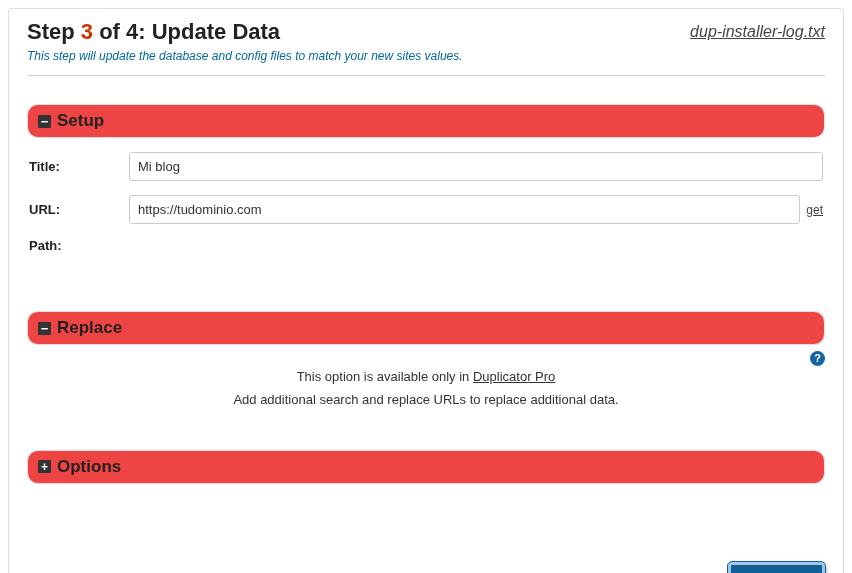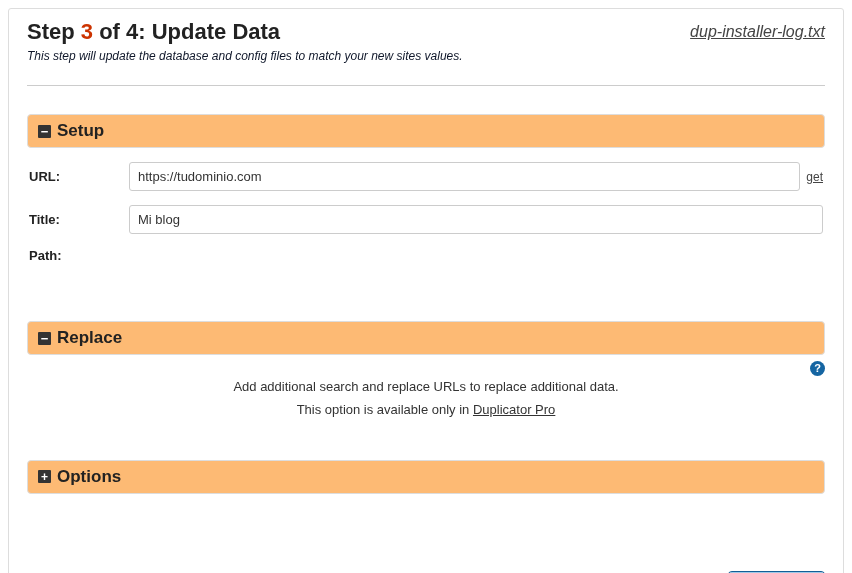--- a/index.html
+++ b/index.html
@@ -15,47 +15,47 @@
       border: 1px solid #ddd;
       border-radius: 3px;
       padding: 10px 18px 24px 18px;
       position: relative;
     }
     .header-row {
       display: flex;
       justify-content: space-between;
       align-items: flex-start;
       border-bottom: 1px solid #ccc;
-      padding-bottom: 22px;
+      padding-bottom: 12px;
       margin-bottom: 28px;
     }
     .step-title {
       font-size: 22px;
       font-weight: bold;
       color: #222;
     }
     .step-num { color: #cc3300; }
     .step-sub {
       font-style: italic;
-      color: #0f172a;
+      color: #0369a1;
       font-size: 12px;
       margin-top: 4px;
     }
     .log-link {
       font-style: italic;
       text-decoration: underline;
       color: #444;
       font-size: 16px;
       cursor: pointer;
       margin-top: 4px;
     }
     .section-header {
-      background: #fdba74;
+      background: #ef4444;
       border: 1px solid #ddd;
-      border-radius: 4px;
+      border-radius: 11px;
       padding: 6px 10px;
       font-size: 17px;
       font-weight: bold;
       color: #222;
       display: flex;
       align-items: center;
       gap: 6px;
       cursor: pointer;
     }
     .toggle-icon {
@@ -171,45 +171,45 @@
     </div>
     <a class="log-link">dup-installer-log.txt</a>
   </div>
 
   <div class="section-header">
     <span class="toggle-icon minus"></span>
     <span>Setup</span>
   </div>
   <div class="form-area">
     <div class="form-row">
+      <div class="form-label">Title:</div>
+      <input class="form-input" type="text" value="Mi blog" style="">
+    </div>
+    <div class="form-row">
       <div class="form-label">URL:</div>
       <input class="form-input" type="text" value="https://tudominio.com" style="">
       <a class="get-link">get</a>
     </div>
-    <div class="form-row">
-      <div class="form-label">Title:</div>
-      <input class="form-input" type="text" value="Mi blog" style="">
-    </div>
     <div class="form-row" style="margin-bottom:22px">
       <div class="form-label">Path:</div>
     </div>
   </div>
 
   <div class="section-gap"></div>
 
   <div class="section-header">
     <span class="toggle-icon minus"></span>
     <span>Replace</span>
   </div>
   <div class="replace-body">
     <div class="help-icon">?</div>
-    <div>Add additional search and replace URLs to replace additional data.</div>
     <div>
       <span>This option is available only in </span><a class="pro-link">Duplicator Pro</a>
     </div>
+    <div>Add additional search and replace URLs to replace additional data.</div>
   </div>
 
   <div class="section-gap"></div>
 
   <div class="section-header">
     <span class="toggle-icon plus"></span>
     <span>Options</span>
   </div>
 
   <div class="button-row">

